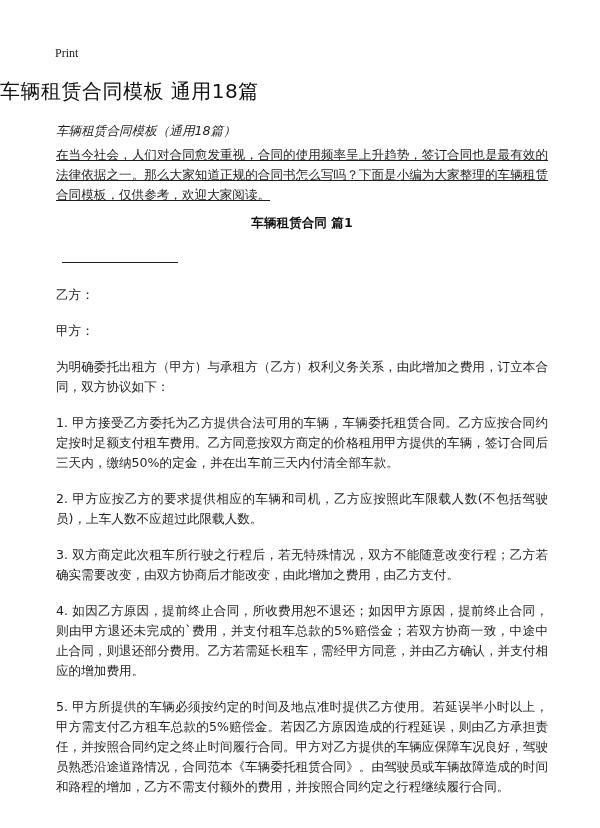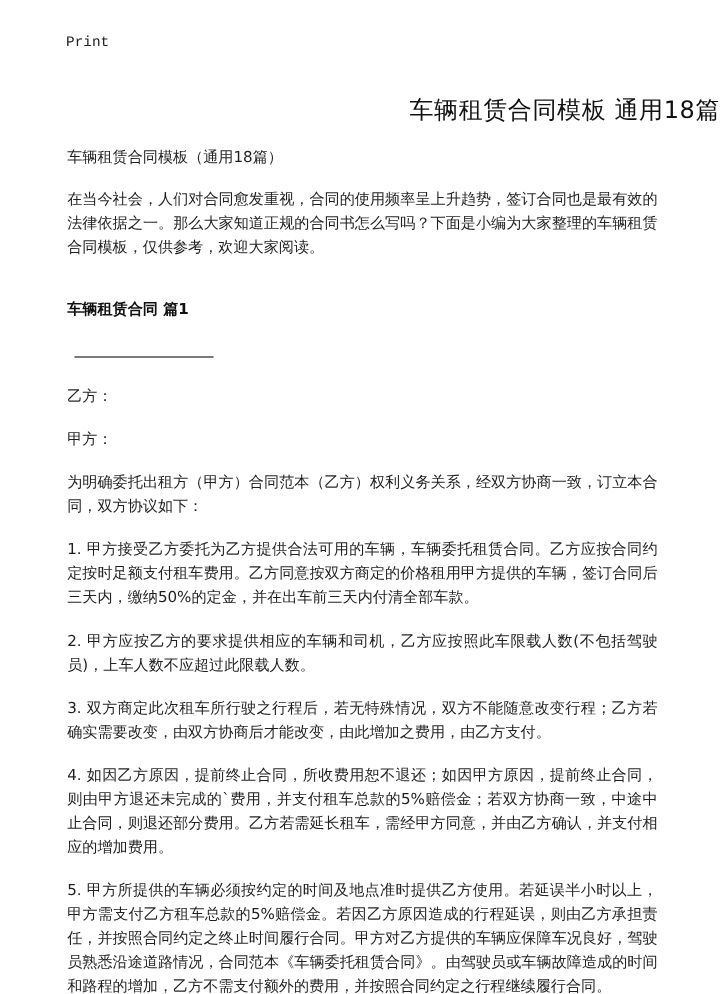--- a/index.html
+++ b/index.html
@@ -11,61 +11,64 @@
     width: 600px;
     height: 828px;
     position: relative;
     overflow: hidden;
     color: #1a1a1a;
     font-family: "DejaVu Sans", "Liberation Sans", sans-serif;
   }
   .print-label {
     position: absolute;
     left: 55px;
-    top: 28px;
-    font-family: Liberation Mono, monospace;
+    top: 46px;
+    font-family: Liberation Serif, serif;
     font-size: 12px;
     color: #222;
   }
   .doc-title {
     position: absolute;
     left: 0;
     width: 600px;
     top: 78px;
-    text-align: right;
+    text-align: left;
     font-size: 20px;
     line-height: 26px;
     color: #111;
     letter-spacing: 0.5px;
   }
   .content {
     position: absolute;
     left: 56px;
     top: 121px;
     width: 492px;
     font-size: 12.6px;
     line-height: 20px;
     color: #1f1f1f;
   }
   .content p {
     margin: 0 0 16px 0;
     text-align: justify;
     word-break: break-all;
   }
   .content p.subtitle {
-    margin-bottom: 15px;
+    margin-bottom: 4px;
+    font-style: italic;
   }
   .content p.intro {
-    margin-bottom: 32px;
+    margin-bottom: 8px;
+    text-decoration: underline;
   }
   .section-heading {
     font-weight: bold;
     font-size: 12.6px;
     margin: 0 0 16px 0;
     color: #111;
+    text-align: center;
   }
   .contract-no-line {
     display: inline-block;
     width: 116px;
     height: 13px;
     border-bottom: 1px solid #222;
     vertical-align: baseline;
     margin-left: 6px;
   }
   .party {
@@ -79,19 +82,19 @@
 
 <div class="doc-title">车辆租赁合同模板  通用18篇</div>
 
 <div class="content">
   <p class="subtitle">车辆租赁合同模板（通用18篇）</p>
   <p class="intro">在当今社会，人们对合同愈发重视，合同的使用频率呈上升趋势，签订合同也是最有效的法律依据之一。那么大家知道正规的合同书怎么写吗？下面是小编为大家整理的车辆租赁合同模板，仅供参考，欢迎大家阅读。</p>
   <div class="section-heading">车辆租赁合同 篇1</div>
   <p><span class="contract-no-line"></span></p>
   <p class="party">乙方：</p>
   <p class="party">甲方：</p>
-  <p>为明确委托出租方（甲方）合同范本（乙方）权利义务关系，经双方协商一致，订立本合同，双方协议如下：</p>
+  <p>为明确委托出租方（甲方）与承租方（乙方）权利义务关系，由此增加之费用，订立本合同，双方协议如下：</p>
   <p>1. 甲方接受乙方委托为乙方提供合法可用的车辆，车辆委托租赁合同。乙方应按合同约定按时足额支付租车费用。乙方同意按双方商定的价格租用甲方提供的车辆，签订合同后三天内，缴纳50%的定金，并在出车前三天内付清全部车款。</p>
   <p>2. 甲方应按乙方的要求提供相应的车辆和司机，乙方应按照此车限载人数(不包括驾驶员)，上车人数不应超过此限载人数。</p>
   <p>3. 双方商定此次租车所行驶之行程后，若无特殊情况，双方不能随意改变行程；乙方若确实需要改变，由双方协商后才能改变，由此增加之费用，由乙方支付。</p>
   <p>4. 如因乙方原因，提前终止合同，所收费用恕不退还；如因甲方原因，提前终止合同，则由甲方退还未完成的`费用，并支付租车总款的5%赔偿金；若双方协商一致，中途中止合同，则退还部分费用。乙方若需延长租车，需经甲方同意，并由乙方确认，并支付相应的增加费用。</p>
   <p>5. 甲方所提供的车辆必须按约定的时间及地点准时提供乙方使用。若延误半小时以上，甲方需支付乙方租车总款的5%赔偿金。若因乙方原因造成的行程延误，则由乙方承担责任，并按照合同约定之终止时间履行合同。甲方对乙方提供的车辆应保障车况良好，驾驶员熟悉沿途道路情况，合同范本《车辆委托租赁合同》。由驾驶员或车辆故障造成的时间和路程的增加，乙方不需支付额外的费用，并按照合同约定之行程继续履行合同。</p>
 </div>
 
 </body></html>

